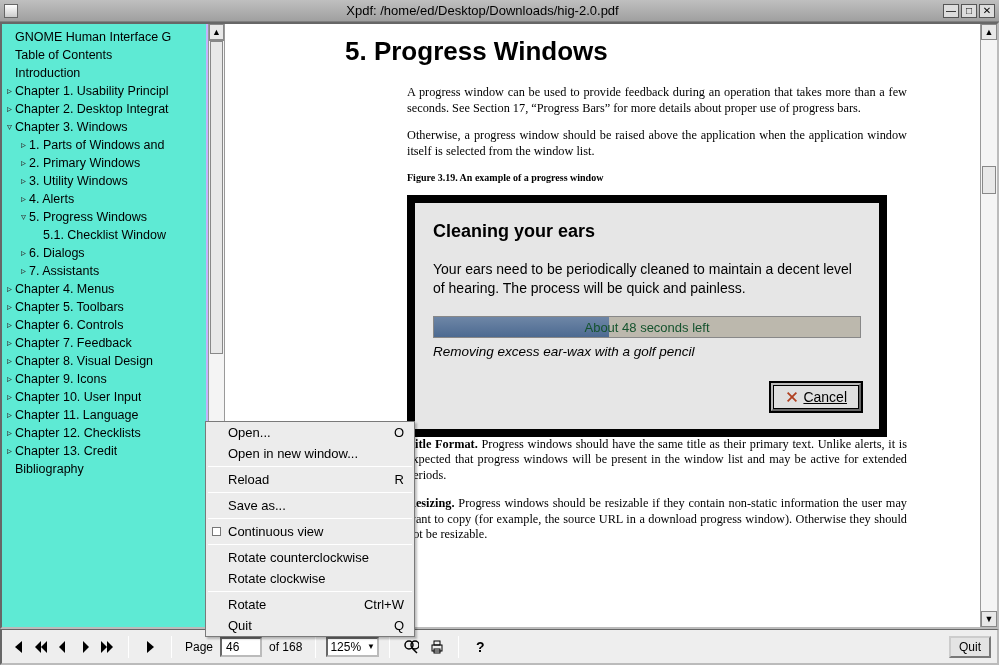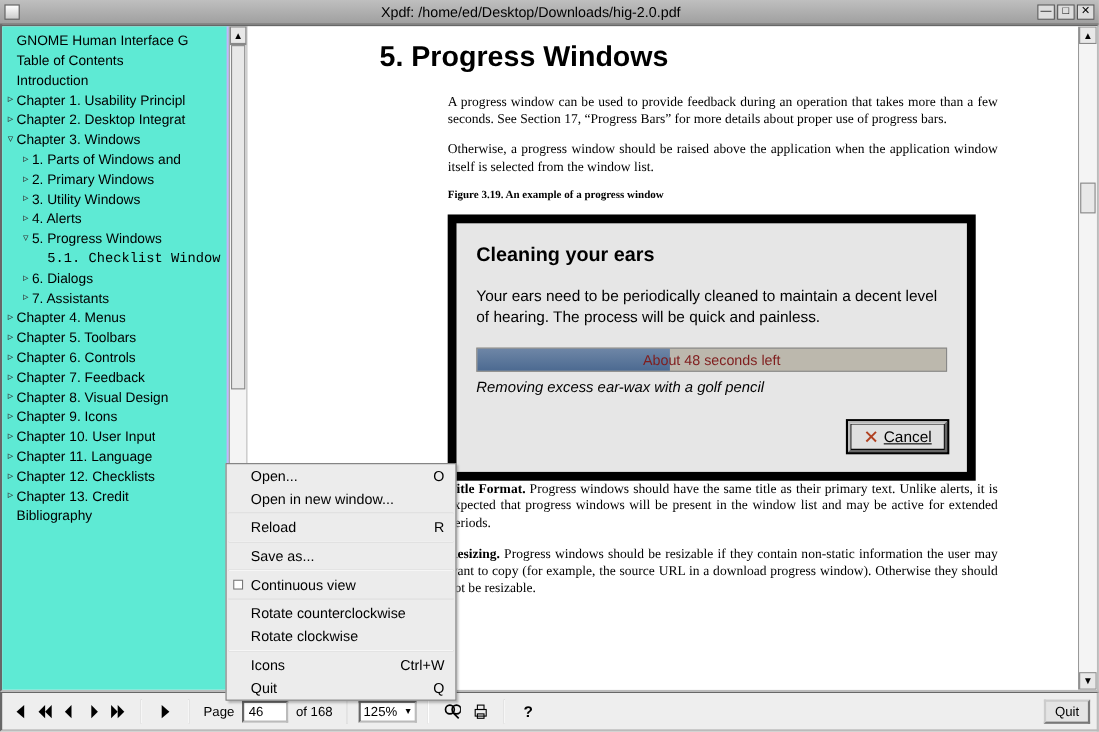--- a/index.html
+++ b/index.html
@@ -49,21 +49,21 @@
     line-height:18px;
     white-space:nowrap;
   }
   .sidebar .row {
     display:flex; align-items:center;
     height:18px;
     cursor:pointer;
   }
   .sidebar .tw { width:11px; text-align:center; font-size:10px; color:#333; }
   .sidebar .ind1 { padding-left:14px; }
-  .sidebar .ind2 { padding-left:28px;font-family:Liberation Mono, monospace; }
+  .sidebar .ind2 { padding-left:28px; }
   .sidebar .lbl { overflow:hidden; text-overflow:clip; }
 
   .sbbar {
     width:17px; background:#ddd;
     border-left:1px solid #999; border-right:1px solid #999;
     display:flex; flex-direction:column;
   }
   .sbbar .arrow, .sbbar .thumb, .sbbar .track {
     border:1px solid #888; background:#e8e8e8;
   }
@@ -92,21 +92,21 @@
   }
   .example .etitle { font-weight:bold; font-size:18px; font-family: Helvetica, Arial, sans-serif; margin-bottom:18px; }
   .example .ebody { font-size:14px; font-family: Helvetica, Arial, sans-serif; margin-bottom:18px; line-height:1.35;}
   .example .pbar {
     position:relative; height:22px; background:#bcb8ad; border:1px solid #888;
     margin-bottom:6px;
   }
   .example .pfill { position:absolute; top:0; left:0; bottom:0; width:41%;
     background:linear-gradient(#6e86a6,#4c6a91);
   }
-  .example .ptext { position:absolute; top:0; left:0; right:0; bottom:0; text-align:center; line-height:22px; color:#7f1d1d; font-family: Helvetica, Arial, sans-serif; font-size:13px; }
+  .example .ptext { position:absolute; top:0; left:0; right:0; bottom:0; text-align:center; line-height:22px; color:#14532d; font-family: Helvetica, Arial, sans-serif; font-size:13px; }
   .example .pstatus { font-style:italic; font-family: Helvetica, Arial, sans-serif; font-size:13.5px; margin-bottom:24px;}
   .example .cancelwrap { text-align:right; }
   .example .cancelbtn {
     display:inline-flex; align-items:center; gap:4px;
     border:2px outset #bbb; padding:4px 12px; background:#e0e0e0;
     font-family: Helvetica, Arial, sans-serif; font-size:14px; cursor:pointer;
     box-shadow: 0 0 0 1px #000 inset, 0 0 0 2px #000;
   }
   .example .cancelbtn .ci { width:14px;height:14px; }
 
@@ -370,21 +370,21 @@
     </div>
     <div class="sep"></div>
     <div class="mi">
       <span>Rotate counterclockwise</span>
     </div>
     <div class="mi">
       <span>Rotate clockwise</span>
     </div>
     <div class="sep"></div>
     <div class="mi">
-      <span>Icons</span>
+      <span>Rotate</span>
       <span class="accel">Ctrl+W</span>
     </div>
     <div class="mi">
       <span>Quit</span>
       <span class="accel">Q</span>
     </div>
   </div>
 
 <div class="toolbar">
   <div class="tb-group">

